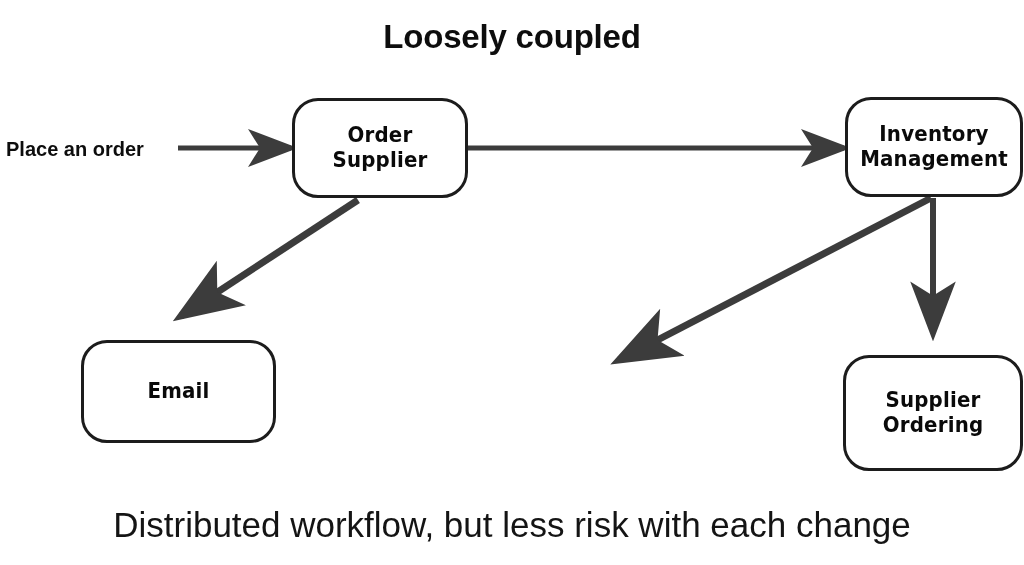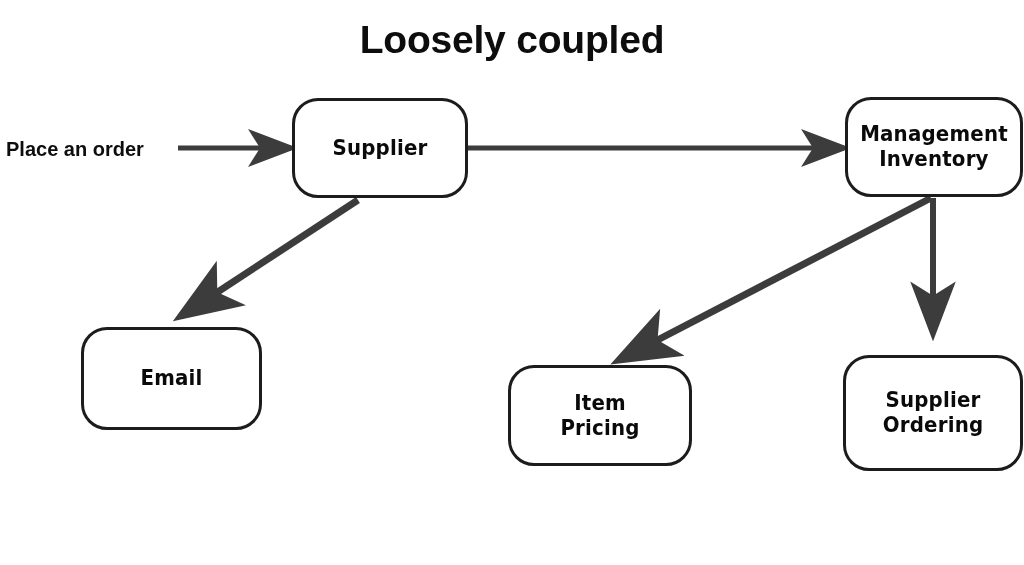--- a/index.html
+++ b/index.html
@@ -27,21 +27,21 @@
     pointer-events: none;
   }
   .title {
     position: absolute;
     left: 0;
     top: 18px;
     width: 1024px;
     text-align: center;
     font-family: "Liberation Sans Narrow", "Liberation Sans", sans-serif;
     font-weight: bold;
-    font-size: 39px;
+    font-size: 33px;
     letter-spacing: -0.2px;
     color: #0d0d0d;
     white-space: nowrap;
   }
   .caption {
     position: absolute;
     left: 0;
     top: 505px;
     width: 1024px;
     text-align: center;
@@ -104,45 +104,41 @@
 
     <line x1="931" y1="198" x2="619" y2="360" stroke="#3c3c3c" stroke-width="7" marker-end="url(#ah)"></line>
 
     <line x1="933" y1="198" x2="933" y2="333" stroke="#3c3c3c" stroke-width="6" marker-end="url(#ah)"></line>
   </svg>
 
   <div class="edge-label" style="left:6px; top:138px;">Place an order</div>
 
   <div class="node" style="left:292px; top:98px; width:176px; height:100px;">
     <div class="node-label">
+      <span class="ln">Order</span>
       <span class="ln">Supplier</span>
     </div>
   </div>
 
   <div class="node" style="left:845px; top:97px; width:178px; height:100px;">
     <div class="node-label">
+      <span class="ln">Inventory</span>
       <span class="ln">Management</span>
-      <span class="ln">Inventory</span>
     </div>
   </div>
 
-  <div class="node" style="left:81px; top:327px; width:181px; height:103px;">
+  <div class="node" style="left:81px; top:340px; width:195px; height:103px;">
     <div class="node-label">
       <span class="ln">Email</span>
     </div>
   </div>
 
-  <div class="node" style="left:508px; top:365px; width:184px; height:101px;">
-    <div class="node-label">
-      <span class="ln">Item</span>
-      <span class="ln">Pricing</span>
-    </div>
-  </div>
 
   <div class="node" style="left:843px; top:355px; width:180px; height:116px;">
     <div class="node-label">
       <span class="ln">Supplier</span>
       <span class="ln">Ordering</span>
     </div>
   </div>
 
+  <div class="caption">Distributed workflow, but less risk with each change</div>
 
 </div>
 
 </body></html>

